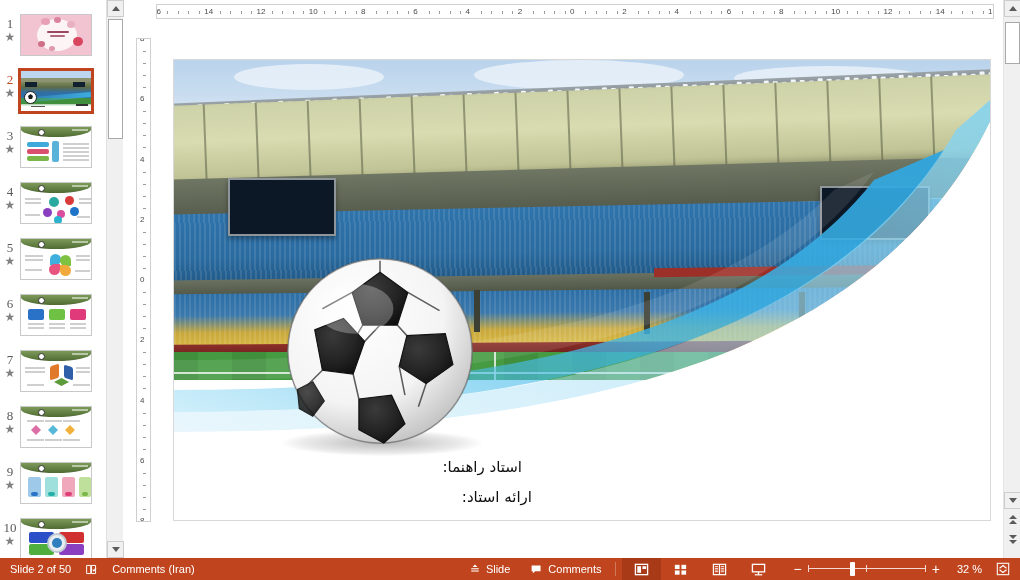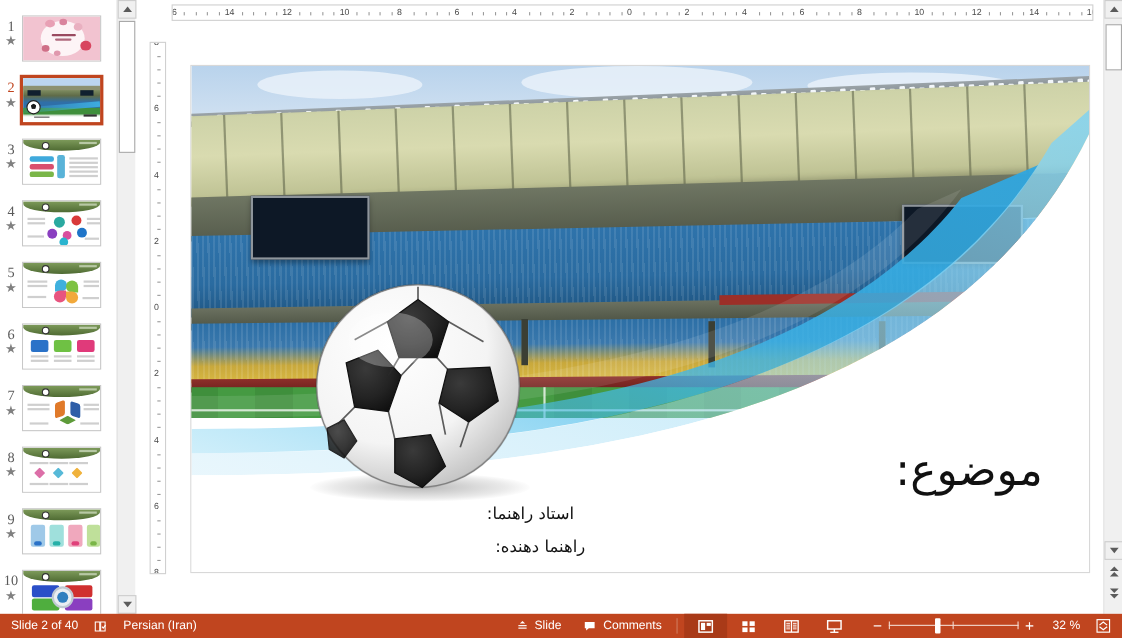--- a/index.html
+++ b/index.html
@@ -765,23 +765,22 @@
           <path d="M100,73 L84,90 M118,73 L128,84 M82,73 L72,90"></path>
           <path d="M72,124 L78,150 M120,116 L126,146"></path>
           <path d="M71,39 L40,56 M129,39 L162,58"></path>
           <path d="M40,120 L24,136 M148,134 L140,158"></path>
           <path d="M100,18 L100,6 M104,196 L104,196"></path>
         </g>
         <ellipse cx="74" cy="56" rx="40" ry="26" fill="#ffffff" opacity="0.28"></ellipse>
         <circle cx="100" cy="100" r="96" fill="none" stroke="rgba(0,0,0,.18)" stroke-width="2"></circle>
       </svg>
 
-      <div id="slide-title">موضوع:</div>
       <div class="sub-line" id="sub-1">استاد راهنما:</div>
-      <div class="sub-line" id="sub-2">راهنما دهنده:</div>
+      <div class="sub-line" id="sub-2">ارائه استاد:</div>
     </div>
   </div>
 
   <div id="v-scroll">
     <div class="sb-btn" style="top:0">
       <span class="sb-arrow up"></span>
     </div>
     <div id="v-sb-thumb"></div>
     <div class="sb-btn" style="top:492px">
       <span class="sb-arrow down"></span>
@@ -791,31 +790,31 @@
       <span class="da-t"></span>
     </div>
     <div class="dbl-arrow" style="top:532px">
       <span class="da-b"></span>
       <span class="da-b"></span>
     </div>
   </div>
 
   <div id="status-bar">
     <div class="sb-item" style="padding-left:10px">
-      <span>Slide 2 of 40</span>
+      <span>Slide 2 of 50</span>
     </div>
     <div class="sb-item">
       <svg width="13" height="13" viewBox="0 0 16 16">
         <path d="M2 3h5v10H2z" fill="none" stroke="#fff" stroke-width="1.2"></path>
         <path d="M8 3h5v10H8z" fill="none" stroke="#fff" stroke-width="1.2"></path>
         <path d="M9.5 8.2l1.4 1.6 2.6-3.4" fill="none" stroke="#fff" stroke-width="1.4"></path>
       </svg>
     </div>
     <div class="sb-item">
-      <span>Persian (Iran)</span>
+      <span>Comments (Iran)</span>
     </div>
 
     <div style="flex:1"></div>
 
     <div class="sb-item">
       <svg width="12" height="12" viewBox="0 0 16 16">
         <path d="M8 2l3.2 3.2H4.8z" fill="#fff"></path>
         <rect x="3" y="7" width="10" height="1.4" fill="#fff"></rect>
         <rect x="3" y="10" width="10" height="1.4" fill="#fff"></rect>
       </svg>

